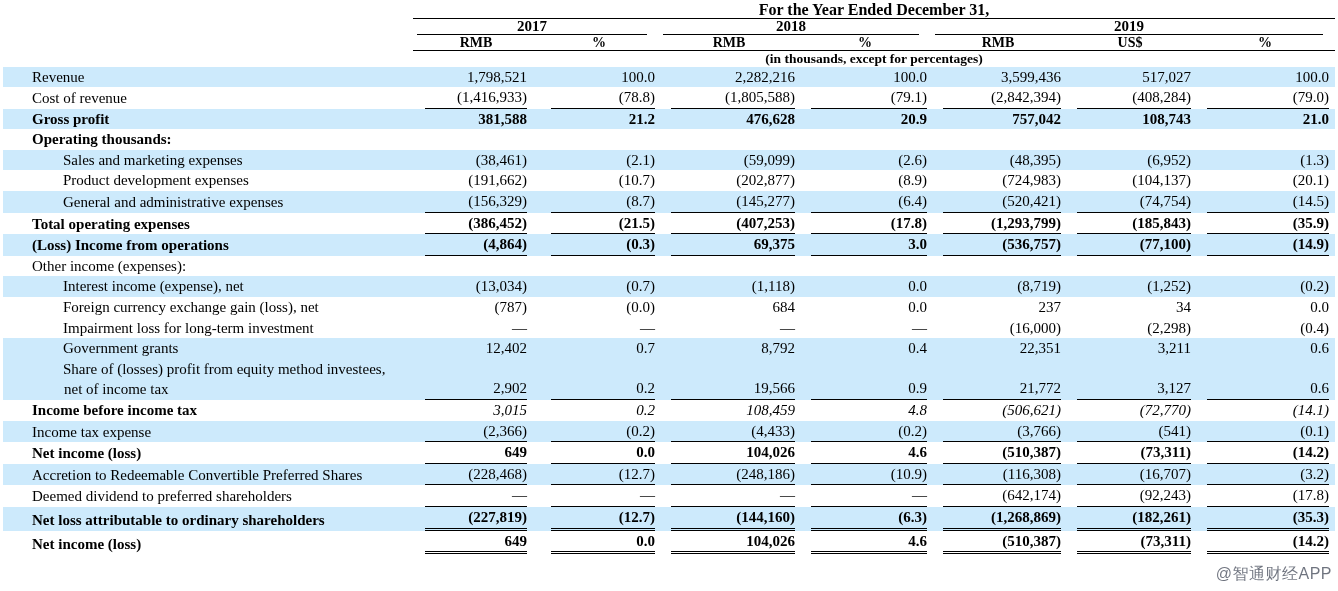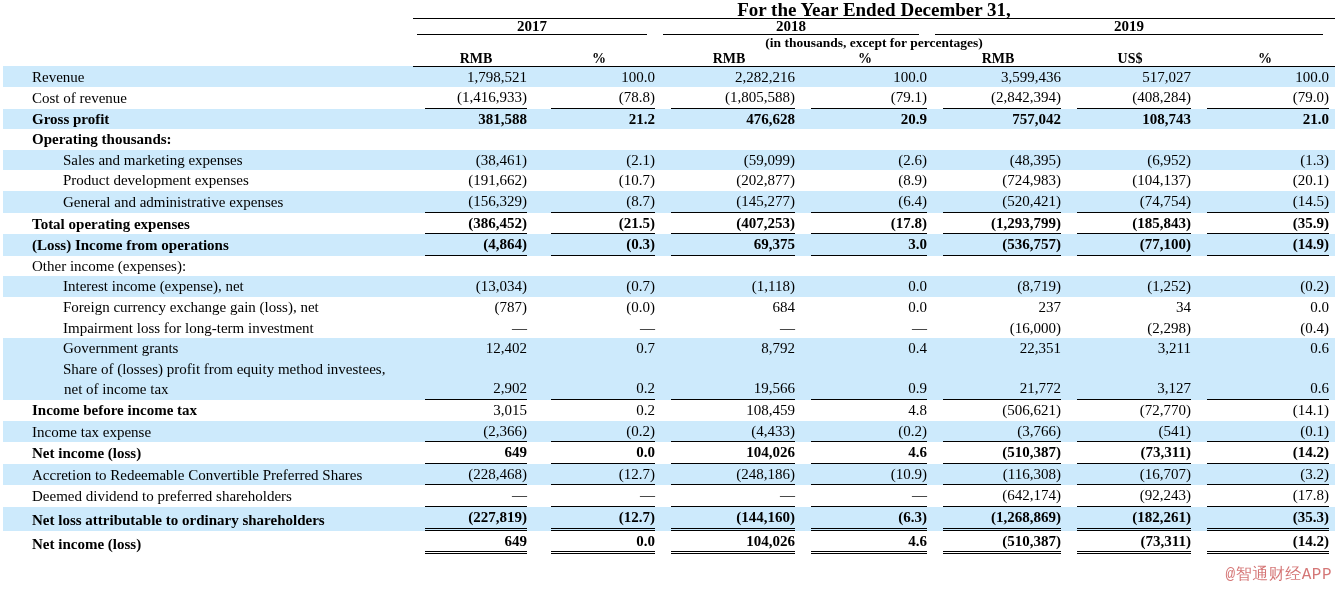--- a/index.html
+++ b/index.html
@@ -2,46 +2,46 @@
 <html><head>
 <meta charset="utf-8">
 <style>
   html,body { margin:0; padding:0; background:#fff; }
   .page { position:relative; width:1338px; height:591px; background:#ffffff;
           font-family:"Liberation Serif", serif; color:#000; overflow:hidden; }
   table { border-collapse:collapse; table-layout:fixed; width:1332px; margin-left:3px; }
   th, td { padding:0; vertical-align:bottom; }
 
   
-  .title { font-weight:bold; font-size:19px; text-align:center; line-height:16px;
+  .title { font-weight:bold; font-size:16px; text-align:center; line-height:16px;
            padding-top:2px; border-bottom:1.5px solid #000; }
   .yr   { font-weight:bold; font-size:15px; }
   .yru  { text-align:center; line-height:15px; border-bottom:1.5px solid #000; margin:0 12px 0 4px; }
   .cur  { font-weight:bold; font-size:14px; text-align:center; line-height:14px;
           padding-top:1px; border-bottom:1.5px solid #000; }
   .units{ font-weight:bold; font-size:13.5px; text-align:center; line-height:15.5px; }
 
   
   tbody td { font-size:15px; }
   tr.b  { background:#cdeafc; }
   tr.bold { font-weight:bold; }
-  tr.rv .num { font-weight:normal; }
+  tr.rv .num { font-weight:normal;font-style:italic; }
   .lab { text-align:left; }
   .ln  { display:block; line-height:20.6px; white-space:nowrap;margin-left:27px; }
   .i0 { padding-left:2px; } .i1 { padding-left:33px; } .i2 { padding-left:34px; }
   .num { text-align:right; line-height:20.6px; margin-left:12px; }
   td.c1 { padding-right:12px; } td.c2 { padding-right:4px; } td.c3 { padding-right:4px; }
   td.c4 { padding-right:4px; }  td.c5 { padding-right:4px; } td.c6 { padding-right:4px; }
   td.c7 { padding-right:6px; }
   tr.u1 .num { border-bottom:1px solid #000; }
   tr.u2 .num { border-bottom:3px double #000; }
 
   .watermark { position:absolute; right:6px; bottom:6px;
-               font-family:Liberation Mono, monospace; font-size:16px;
-               color:#b91c1c; opacity:0.6; letter-spacing:0.5px; }
+               font-family:Liberation Sans, sans-serif; font-size:16px;
+               color:#0f172a; opacity:0.6; letter-spacing:0.5px; }
 </style>
 </head>
 <body>
 
 <div class="page">
   <table>
     <colgroup>
       <col style="width:410px">
         <col style="width:126px">
         <col style="width:120px">
@@ -63,32 +63,32 @@
           </th>
         <th class="yr" colspan="2">
             <div class="yru">2018</div>
           </th>
         <th class="yr" colspan="3">
             <div class="yru">2019</div>
           </th>
       </tr>
       <tr>
         <th class="lab"></th>
-        <td class="units" colspan="7">(in thousands, except for percentages)</td>
-      </tr>
-      <tr>
-        <th class="lab"></th>
         <th class="cur">RMB</th>
         <th class="cur">%</th>
         <th class="cur">RMB</th>
         <th class="cur">%</th>
         <th class="cur">RMB</th>
         <th class="cur">US$</th>
         <th class="cur">%</th>
       </tr>
+      <tr>
+        <th class="lab"></th>
+        <td class="units" colspan="7">(in thousands, except for percentages)</td>
+      </tr>
     </thead>
     <tbody id="tbody">
         <tr class="b">
     <td class="lab">
             <span class="ln i0">Revenue</span>
           </td>
     <td class="n c1">
             <div class="num">1,798,521</div>
           </td>
     <td class="n c2">

